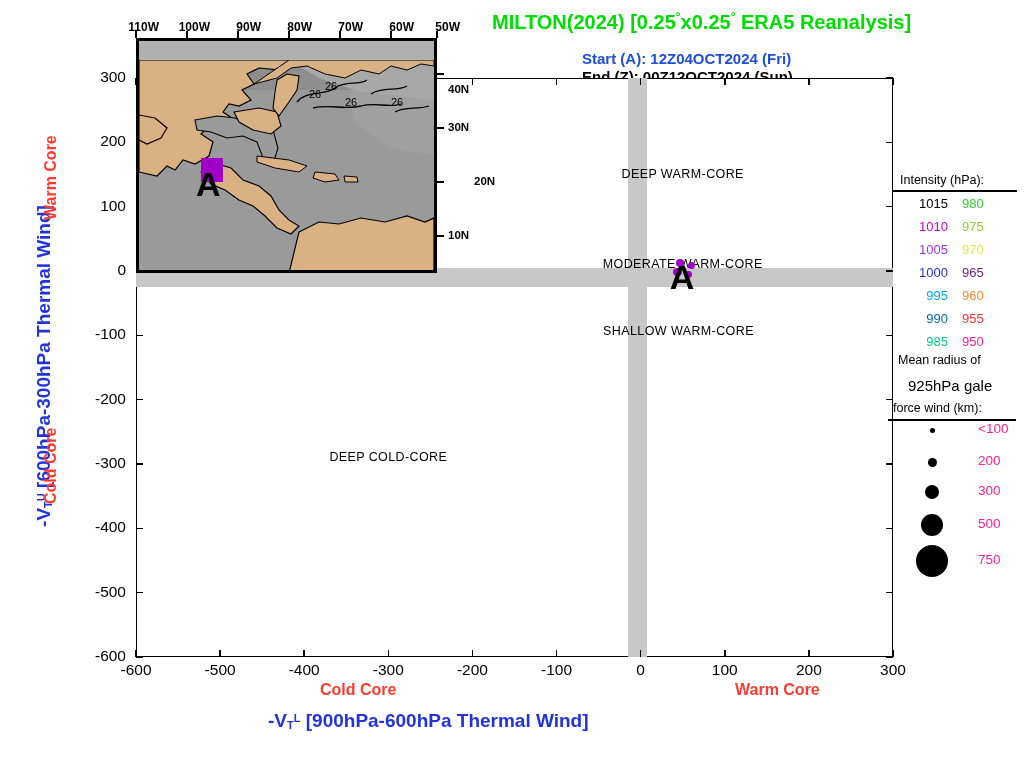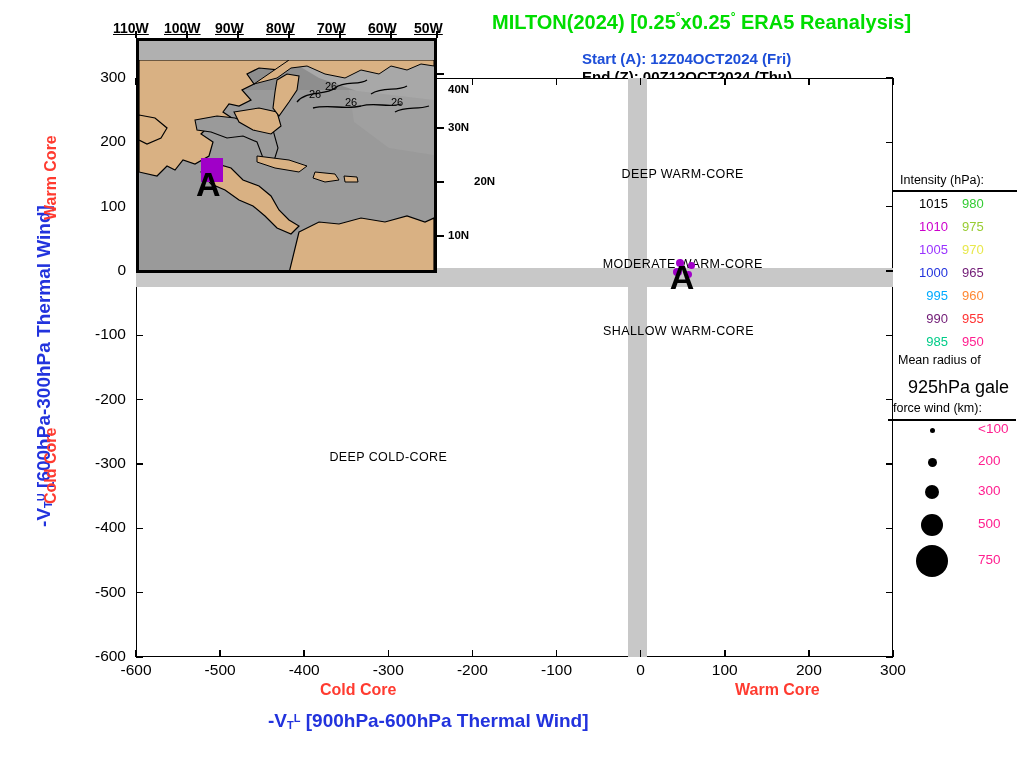--- a/index.html
+++ b/index.html
@@ -42,49 +42,49 @@
   #x-cold{left:320px;top:681px;}
   #x-warm{left:735px;top:681px;}
   #y-warm{left:16px;top:176px;transform:rotate(-90deg);transform-origin:center center;width:70px;text-align:center;}
   #y-cold{left:16px;top:460px;transform:rotate(-90deg);transform-origin:center center;width:70px;text-align:center;}
 
   
   #map-box{left:136px;top:38px;width:301px;height:235px;border:3px solid #000;box-sizing:border-box;background:#b0b0b0;overflow:hidden;}
   #map-header{position:absolute;left:0;top:0;width:100%;height:19px;background:#fff;border-bottom:2px solid #000;
     font-size:12.5px;color:#000;line-height:19px;padding-left:8px;box-sizing:border-box;}
   #map-canvas{position:absolute;left:0;top:19px;width:100%;height:213px;}
-  .maplon{font-size:14px;font-weight:bold;color:#000;top:20px;width:46px;text-align:left;text-decoration:underline;}
+  .maplon{font-size:12px;font-weight:bold;color:#000;top:20px;width:46px;text-align:right;}
   .maplat{font-size:11.5px;font-weight:bold;color:#000;left:448px;}
   .mlt{width:7px;height:1.5px;background:#000;left:437px;}
   .mln{height:7px;width:1.5px;background:#000;top:31px;}
   #int-title{left:900px;top:173px;font-size:12.5px;color:#000;}
   #int-rule{left:893px;top:190px;width:124px;height:2px;background:#000;}
   .int-row{font-size:13px;height:23px;}
   .int-a{width:48px;text-align:right;left:900px;}
   .int-b{width:44px;text-align:left;left:962px;}
   #rad-t1{left:898px;top:353px;font-size:12.5px;color:#000;}
-  #rad-t2{left:908px;top:377px;font-size:18px;color:#000;}
+  #rad-t2{left:908px;top:377px;font-size:15px;color:#000;}
   #rad-t3{left:893px;top:401px;font-size:12.5px;color:#000;}
   #rad-rule{left:888px;top:419px;width:128px;height:2px;background:#000;}
   .rad-dot{background:#000;border-radius:50%;}
   .rad-lab{color:#ff1f8f;font-size:13.5px;width:60px;text-align:left;left:978px;}
 
   
   .trk-dot{position:absolute;border-radius:50%;}
   #marker-A{position:absolute;font-size:34px;font-weight:bold;color:#000;line-height:1;}
   #map-marker-A{position:absolute;font-size:34px;font-weight:bold;color:#000;line-height:1;}
 </style>
 </head>
 <body>
 
 <div class="abs nw" id="main-title">
   <span>MILTON(2024) [0.25</span><sup>°</sup><span>x0.25</span><sup>°</sup><span> ERA5 Reanalysis]</span>
 </div>
 <div class="abs nw" id="start-line">Start (A): 12Z04OCT2024 (Fri)</div>
-<div class="abs nw" id="end-line">End (Z): 00Z12OCT2024 (Thu)</div>
+<div class="abs nw" id="end-line">End (Z): 00Z12OCT2024 (Sun)</div>
 
 <div class="abs" id="plot-frame"></div>
 <div class="abs" id="band-v"></div>
 <div class="abs" id="band-h"></div>
 
 <div id="dynamic-layer">
     <div class="abs xtick" style="left: 135.25px;"></div>
     <div class="abs xtick bot" style="left: 135.25px;"></div>
     <div class="abs xlab nw" style="left: 96px;">-600</div>
     <div class="abs xtick" style="left: 219.361px;"></div>
@@ -222,21 +222,21 @@
     <div class="abs int-row int-a nw" style="top: 196px; color: rgb(0, 0, 0);">1015</div>
     <div class="abs int-row int-b nw" style="top: 196px; color: rgb(51, 204, 51);">980</div>
     <div class="abs int-row int-a nw" style="top: 219px; color: rgb(204, 0, 204);">1010</div>
     <div class="abs int-row int-b nw" style="top: 219px; color: rgb(153, 204, 51);">975</div>
     <div class="abs int-row int-a nw" style="top: 242px; color: rgb(153, 51, 255);">1005</div>
     <div class="abs int-row int-b nw" style="top: 242px; color: rgb(232, 232, 77);">970</div>
     <div class="abs int-row int-a nw" style="top: 265px; color: rgb(34, 51, 221);">1000</div>
     <div class="abs int-row int-b nw" style="top: 265px; color: #701a75;">965</div>
     <div class="abs int-row int-a nw" style="top: 288px; color: rgb(0, 170, 255);">995</div>
     <div class="abs int-row int-b nw" style="top: 288px; color: rgb(255, 136, 51);">960</div>
-    <div class="abs int-row int-a nw" style="top: 311px; color: #701a75;">990</div>
+    <div class="abs int-row int-a nw" style="top: 311px; color: #0369a1;">990</div>
     <div class="abs int-row int-b nw" style="top: 311px; color: rgb(255, 51, 51);">955</div>
     <div class="abs int-row int-a nw" style="top: 334px; color: rgb(0, 204, 136);">985</div>
     <div class="abs int-row int-b nw" style="top: 334px; color: rgb(255, 31, 143);">950</div>
     <div class="abs rad-dot" style="left: 929.5px; top: 427.5px; width: 5px; height: 5px;"></div>
     <div class="abs rad-lab nw" style="top: 421px; color: rgb(255, 31, 143);">&lt;100</div>
     <div class="abs rad-dot" style="left: 927.5px; top: 457.5px; width: 9px; height: 9px;"></div>
     <div class="abs rad-lab nw" style="top: 453px; color: rgb(255, 31, 143);">200</div>
     <div class="abs rad-dot" style="left: 925px; top: 485px; width: 14px; height: 14px;"></div>
     <div class="abs rad-lab nw" style="top: 483px; color: rgb(255, 31, 143);">300</div>
     <div class="abs rad-dot" style="left: 921px; top: 514px; width: 22px; height: 22px;"></div>

